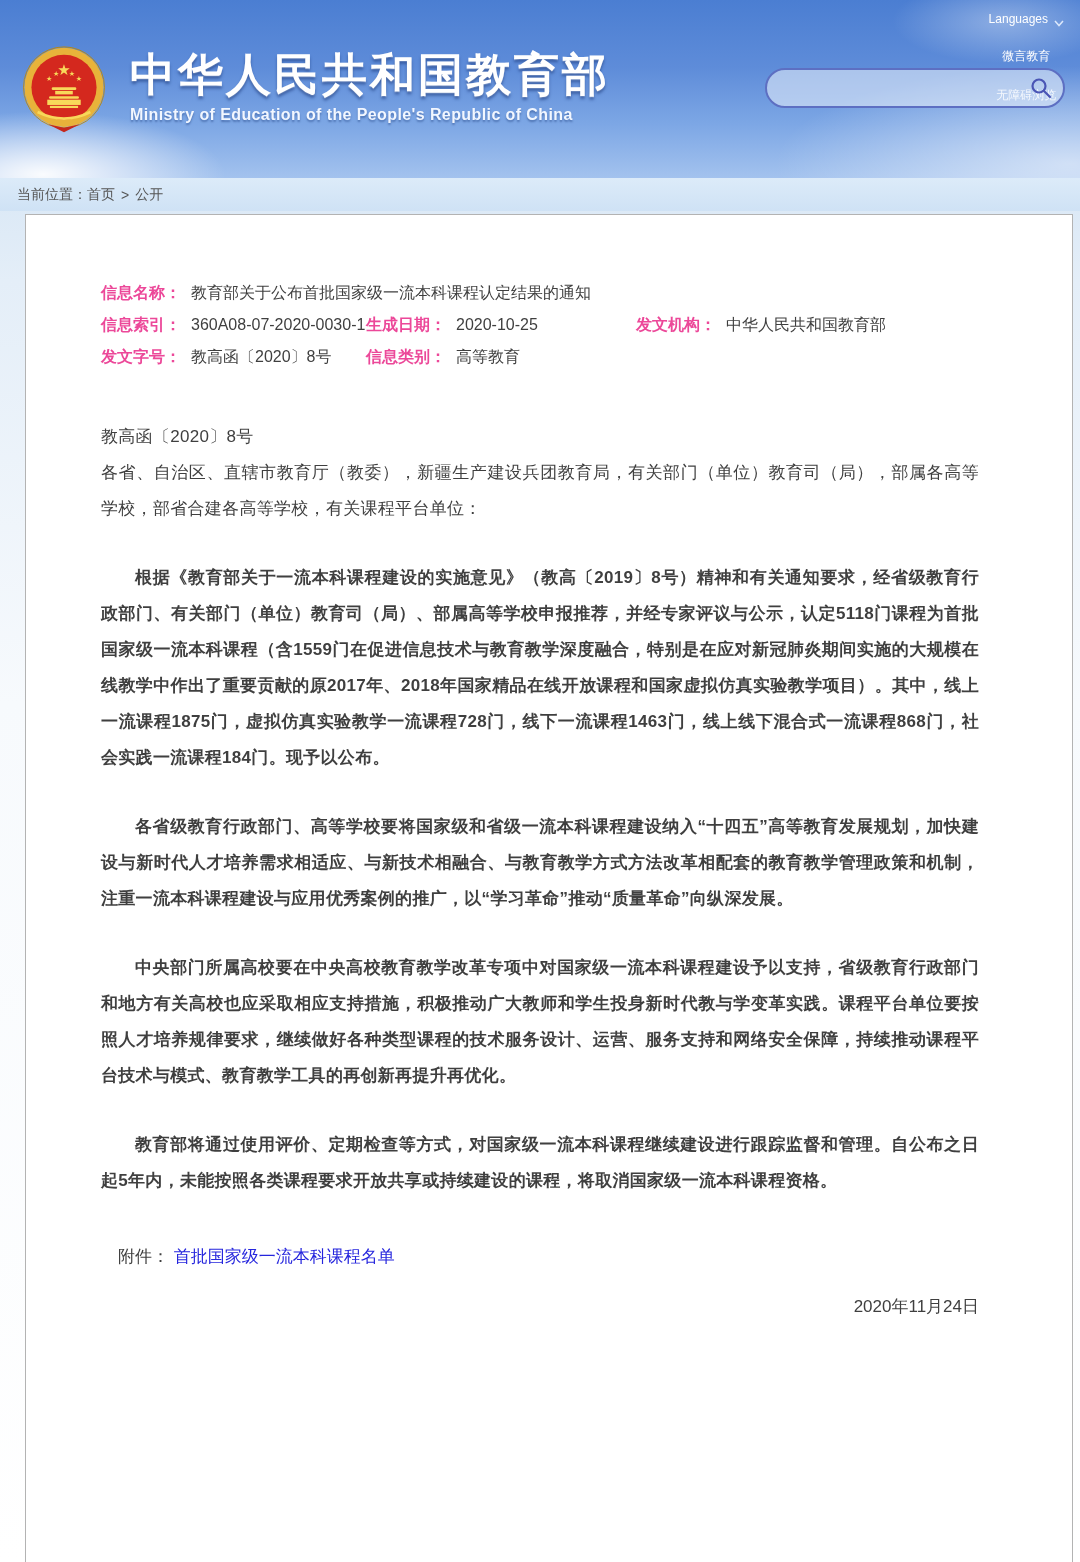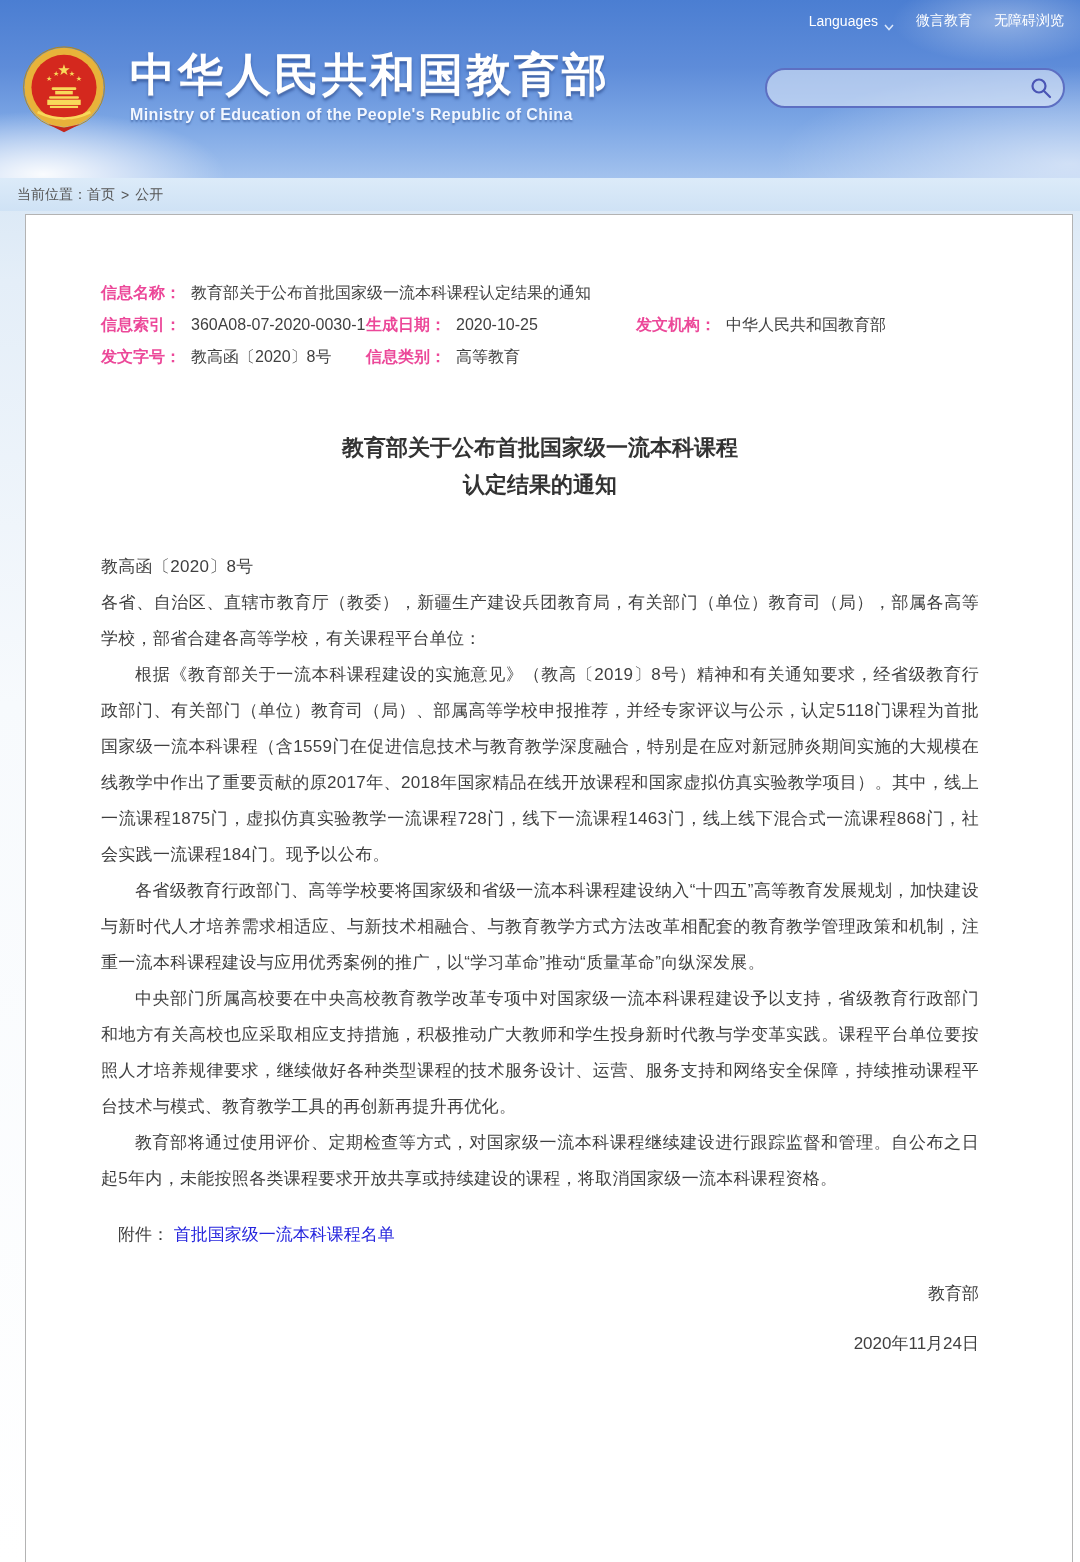--- a/index.html
+++ b/index.html
@@ -9,21 +9,21 @@
 
   
   .header { position:relative; height:178px;
     background:
       radial-gradient(ellipse 260px 90px at 4% 98%, rgba(255,255,255,.95), rgba(255,255,255,0) 70%),
       radial-gradient(ellipse 420px 140px at 99% 92%, rgba(255,255,255,.55), rgba(255,255,255,0) 70%),
       radial-gradient(ellipse 160px 60px at 93% 12%, rgba(255,255,255,.35), rgba(255,255,255,0) 70%),
       linear-gradient(180deg,#4b7ed2 0%,#5e8cd9 38%,#7da7e5 70%,#a3c2ee 100%);
   }
   .topbar { position:absolute; top:12px; right:16px; display:flex; align-items:center; gap:22px;
-            color:#fff; font-size:14px; }
+            color:#fff; font-size:12px;flex-direction:column; }
   .topbar a { color:#fff; text-decoration:none; cursor:pointer; }
   .lang-wrap { display:flex; align-items:center; gap:6px; }
   .chev { display:inline-block; width:10px; height:7px; }
   .brand { position:absolute; left:20px; top:46px; display:flex; align-items:flex-start; }
   .emblem { width:88px; height:88px; flex:none; }
   .brand-text { margin-left:22px; padding-top:4px; }
   .site-title { color:#fff; font-size:45px; font-weight:bold; letter-spacing:3px; line-height:1.1;
                 text-shadow:0 3px 3px rgba(25,55,120,.55), 0 1px 0 rgba(255,255,255,.35); }
   .site-sub { color:#f2f7ff; font-size:16px; font-weight:bold; margin-top:6px; letter-spacing:.4px;
               text-shadow:0 2px 2px rgba(25,55,120,.45); }
@@ -52,22 +52,22 @@
   .val { color:#3f3f3f; }
   .val.w1 { width:175px; flex:none; }
   .val.w2 { width:180px; flex:none; }
 
   
   .doc-title { margin-top:56px; text-align:center; font-size:22px; line-height:37px;
                font-weight:bold; color:#333; }
   .doc-number { margin-top:46px; text-align:right; font-size:17px; }
   .body-text { font-size:17px; line-height:36px; text-align:justify; letter-spacing:.3px; }
   .salutation { }
-  .para { text-indent:2em; }
-  .attachment { margin-top:26px; font-size:17px; text-indent:1em; }
+  .para { margin-top:33px; text-indent:2em;font-weight:bold; }
+  .attachment { margin-top:46px; font-size:17px; text-indent:1em; }
   .attachment a { color:#2525dd; text-decoration:none; cursor:pointer; }
   .signature { margin-top:36px; text-align:right; font-size:17px; }
   .sig-date { margin-top:27px; text-align:right; font-size:17px; }
 </style>
 </head>
 <body>
 
 <div class="page">
 
   <div class="header">
@@ -142,37 +142,32 @@
           <span class="val">中华人民共和国教育部</span>
         </div>
         <div class="irow">
           <span class="lbl">发文字号：</span>
           <span class="val w1">教高函〔2020〕8号</span>
           <span class="lbl">信息类别：</span>
           <span class="val">高等教育</span>
         </div>
       </div>
 
-      <h2 class="doc-title">
-        <span>教育部关于公布首批国家级一流本科课程</span><br>
-        <span>认定结果的通知</span>
-      </h2>
 
       <div class="doc-number body-text">教高函〔2020〕8号</div>
 
       <p class="salutation body-text">各省、自治区、直辖市教育厅（教委），新疆生产建设兵团教育局，有关部门（单位）教育司（局），部属各高等学校，部省合建各高等学校，有关课程平台单位：</p>
 
       <p class="para body-text">根据《教育部关于一流本科课程建设的实施意见》（教高〔2019〕8号）精神和有关通知要求，经省级教育行政部门、有关部门（单位）教育司（局）、部属高等学校申报推荐，并经专家评议与公示，认定5118门课程为首批国家级一流本科课程（含1559门在促进信息技术与教育教学深度融合，特别是在应对新冠肺炎期间实施的大规模在线教学中作出了重要贡献的原2017年、2018年国家精品在线开放课程和国家虚拟仿真实验教学项目）。其中，线上一流课程1875门，虚拟仿真实验教学一流课程728门，线下一流课程1463门，线上线下混合式一流课程868门，社会实践一流课程184门。现予以公布。</p>
       <p class="para body-text">各省级教育行政部门、高等学校要将国家级和省级一流本科课程建设纳入“十四五”高等教育发展规划，加快建设与新时代人才培养需求相适应、与新技术相融合、与教育教学方式方法改革相配套的教育教学管理政策和机制，注重一流本科课程建设与应用优秀案例的推广，以“学习革命”推动“质量革命”向纵深发展。</p>
       <p class="para body-text">中央部门所属高校要在中央高校教育教学改革专项中对国家级一流本科课程建设予以支持，省级教育行政部门和地方有关高校也应采取相应支持措施，积极推动广大教师和学生投身新时代教与学变革实践。课程平台单位要按照人才培养规律要求，继续做好各种类型课程的技术服务设计、运营、服务支持和网络安全保障，持续推动课程平台技术与模式、教育教学工具的再创新再提升再优化。</p>
       <p class="para body-text">教育部将通过使用评价、定期检查等方式，对国家级一流本科课程继续建设进行跟踪监督和管理。自公布之日起5年内，未能按照各类课程要求开放共享或持续建设的课程，将取消国家级一流本科课程资格。</p>
 
       <div class="attachment">
         <span>附件：</span>
         <a>首批国家级一流本科课程名单</a>
       </div>
 
-      <div class="signature">教育部</div>
       <div class="sig-date">2020年11月24日</div>
 
     </div>
   </div>
 </div>
 
 </body></html>

